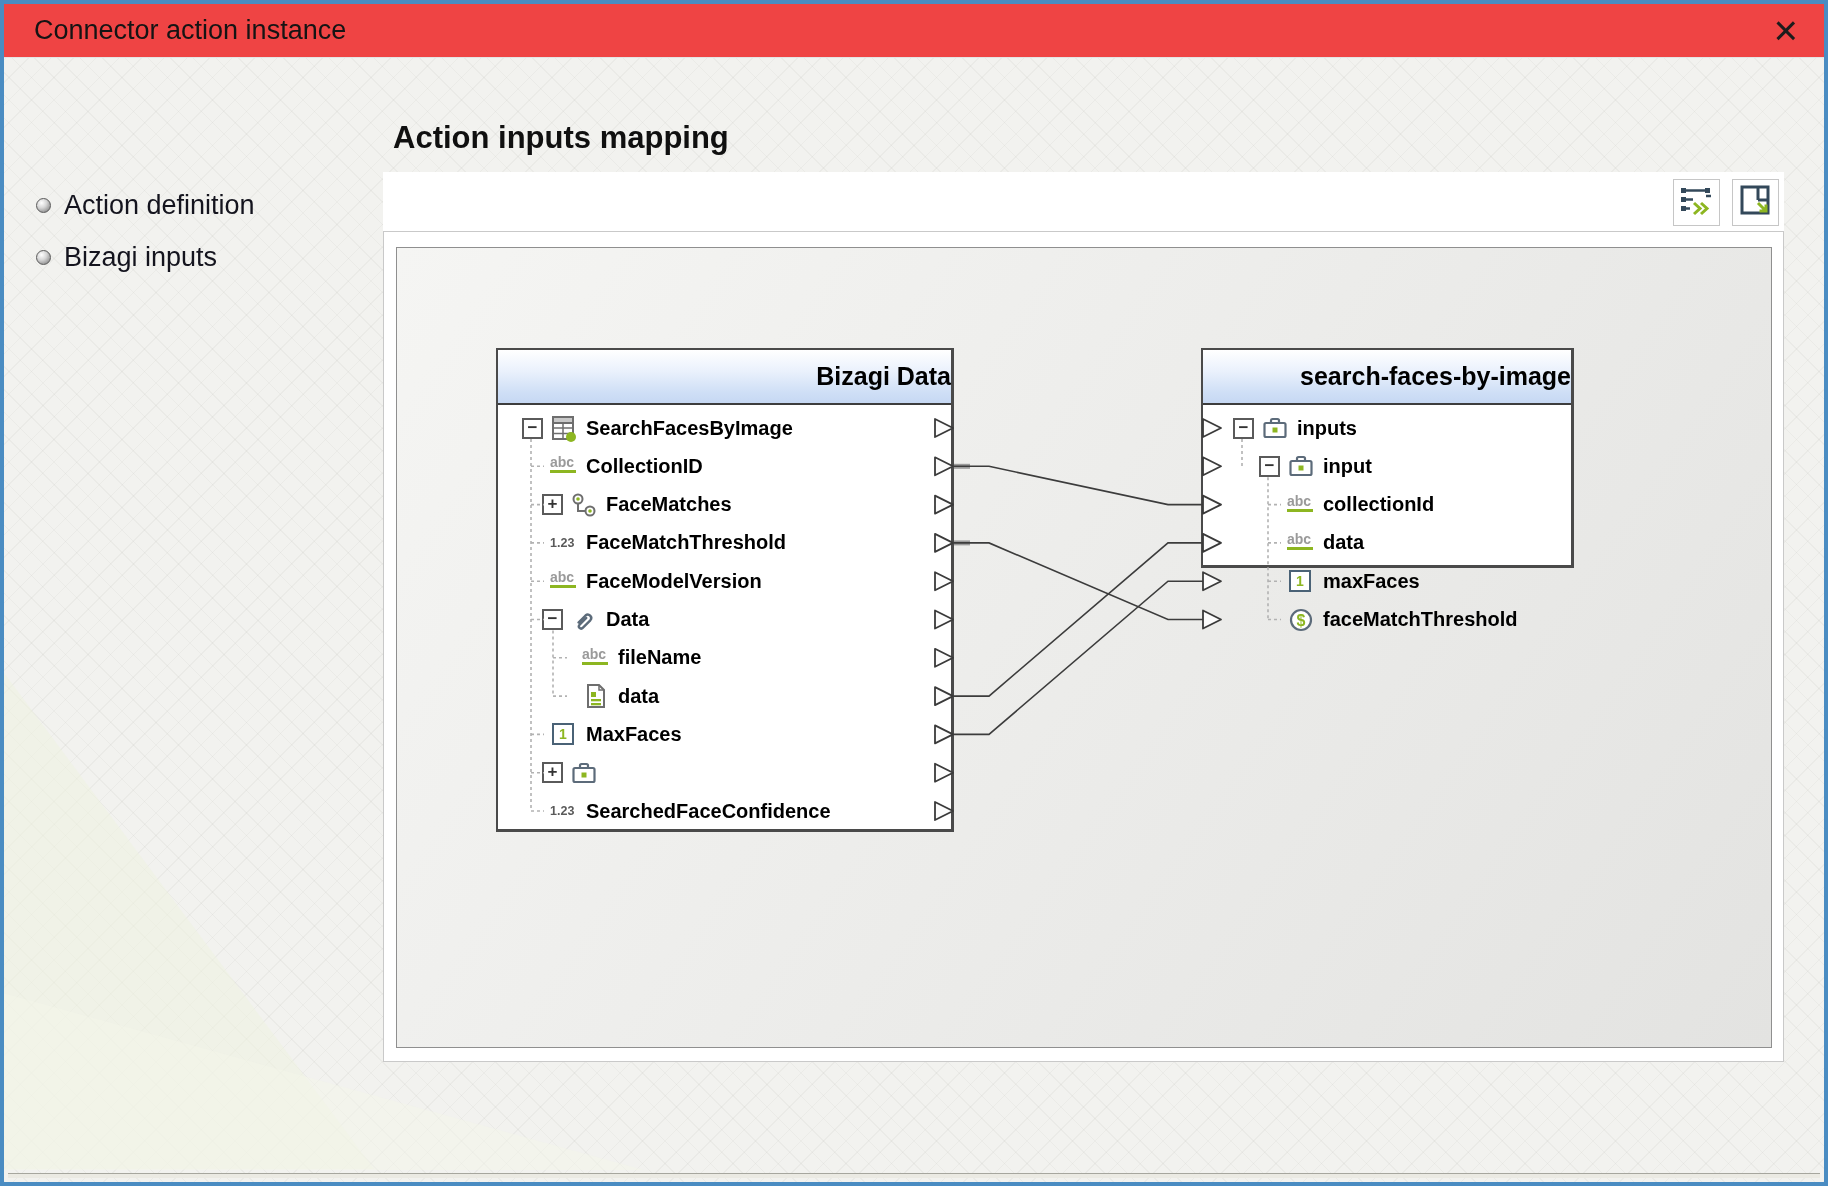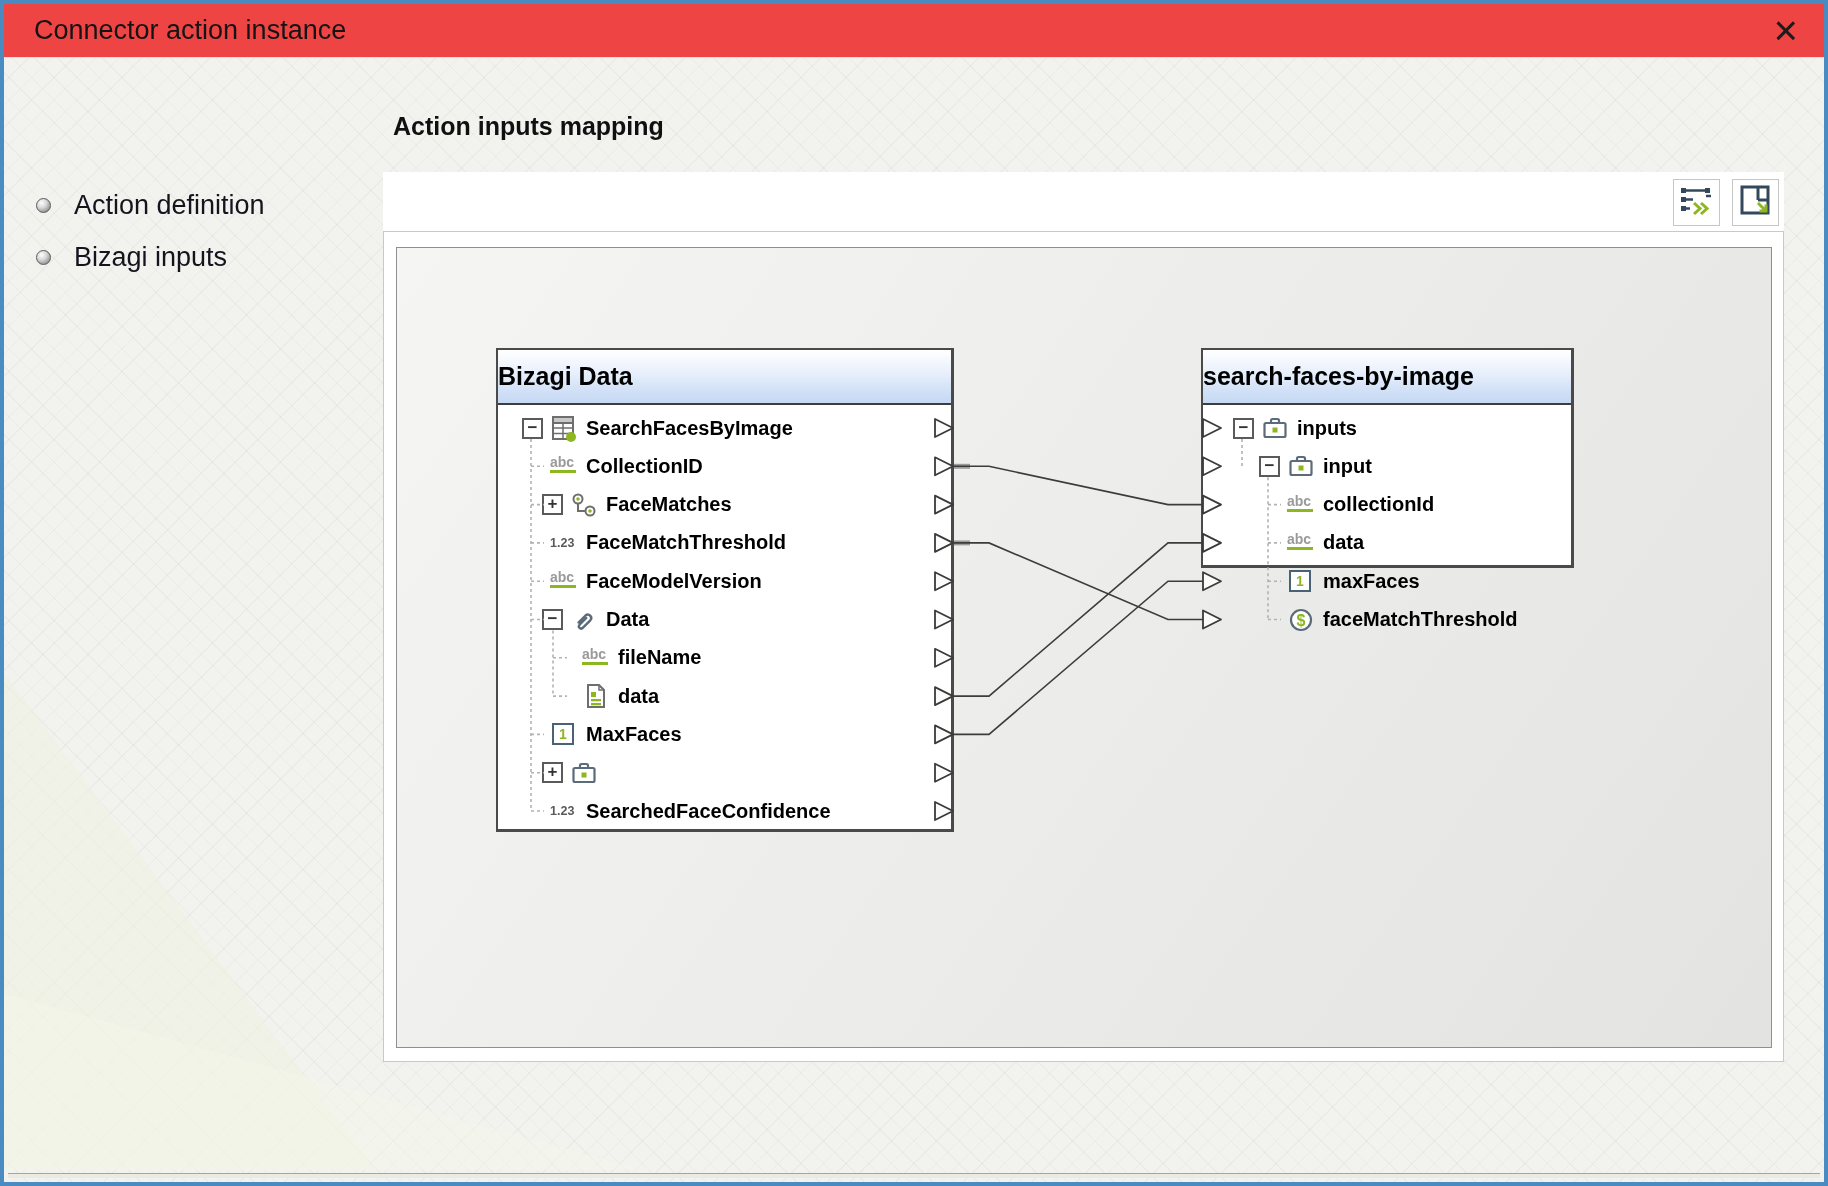--- a/index.html
+++ b/index.html
@@ -21,44 +21,44 @@
       repeating-linear-gradient(45deg, rgba(185,185,178,.13) 0 1px, transparent 1px 16px),
       repeating-linear-gradient(-45deg, rgba(185,185,178,.13) 0 1px, transparent 1px 16px),
       #f2f2ef; z-index:1; }
   .wedge1 { position:absolute; left:0px; top:615px; width:370px; height:496px;
     background:#eff3e0; clip-path:polygon(0 0,100% 100%,0 100%); opacity:.55; z-index:0; }
   .wedge2 { position:absolute; left:0px; top:840px; width:640px; height:272px;
     background:#f4f6e9; clip-path:polygon(0 35%,100% 100%,0 100%); opacity:.5; z-index:0; }
 
   
   #sidebar { position:absolute; left:32px; top:128px; z-index:3; }
-  .nav-item { display:flex; align-items:center; gap:23px; height:38px; margin-bottom:14px; cursor:default; }
+  .nav-item { display:flex; align-items:center; gap:13px; height:38px; margin-bottom:14px; cursor:default; }
   .bullet { width:15px; height:15px; border-radius:50%;
     background:radial-gradient(circle at 35% 30%, #ffffff 0%, #d6d6d6 40%, #707070 100%);
     border:1px solid #5a5a5a; flex:0 0 auto; }
   .nav-label { font-size:27px; color:#14141e; }
 
   
-  .heading { position:absolute; left:389px; top:54px; font-size:25px; font-weight:bold; color:#101010; z-index:3; }
+  .heading { position:absolute; left:389px; top:62px; font-size:31px; font-weight:bold; color:#101010; z-index:3; }
   .toolstrip { position:absolute; left:379px; top:114px; width:1401px; height:60px; background:#fff; z-index:3; }
   .toolstrip-buttons { position:absolute; left:1669px; top:121px; display:flex; gap:12px; z-index:4; }
   .tool-btn { width:47px; height:47px; background:#fff; border:1px solid #c6c6c6;
     display:flex; align-items:center; justify-content:center; cursor:default; }
 
   
   .outer-box { position:absolute; left:379px; top:173px; width:1401px; height:831px;
     background:#fff; border:1px solid #c9c9c9; z-index:3; }
   .canvas { position:absolute; left:392px; top:189px; width:1376px; height:801px;
     border:1px solid #8f8f8f;
     background:linear-gradient(125deg,#f5f5f3 0%,#ededeb 45%,#e3e3e1 100%); z-index:4; }
 
   
   .schema-box { position:absolute; background:#fff; border:2px solid #4a4a4a;
     border-right-width:3px; border-bottom-width:3px; z-index:2; }
-  .box-header { height:55px; line-height:53px; text-align:left; font-size:25px; font-weight:bold;
+  .box-header { height:55px; line-height:53px; text-align:right; font-size:25px; font-weight:bold;
     color:#000; border-bottom:2px solid #3d3d3d;
     background:linear-gradient(#ffffff 0%,#eaf1fc 40%,#cfdff6 80%,#c6d8f3 100%); }
   #box-left  { left:99px;  top:100px; width:458px; height:484px; }
   #box-right { left:804px; top:100px; width:373px; height:220px; }
 
   .tree-row { position:absolute; height:38px; display:flex; align-items:center; cursor:default; }
   .exp { width:21px; height:21px; border:2px solid #5a5a5a; background:#fff; color:#333;
     font-size:17px; line-height:16px; text-align:center; font-weight:bold; margin-right:7px; flex:0 0 auto; }
   .node-icon { width:28px; height:28px; margin-right:8px; display:flex; align-items:center;
     justify-content:flex-start; flex:0 0 auto; }

